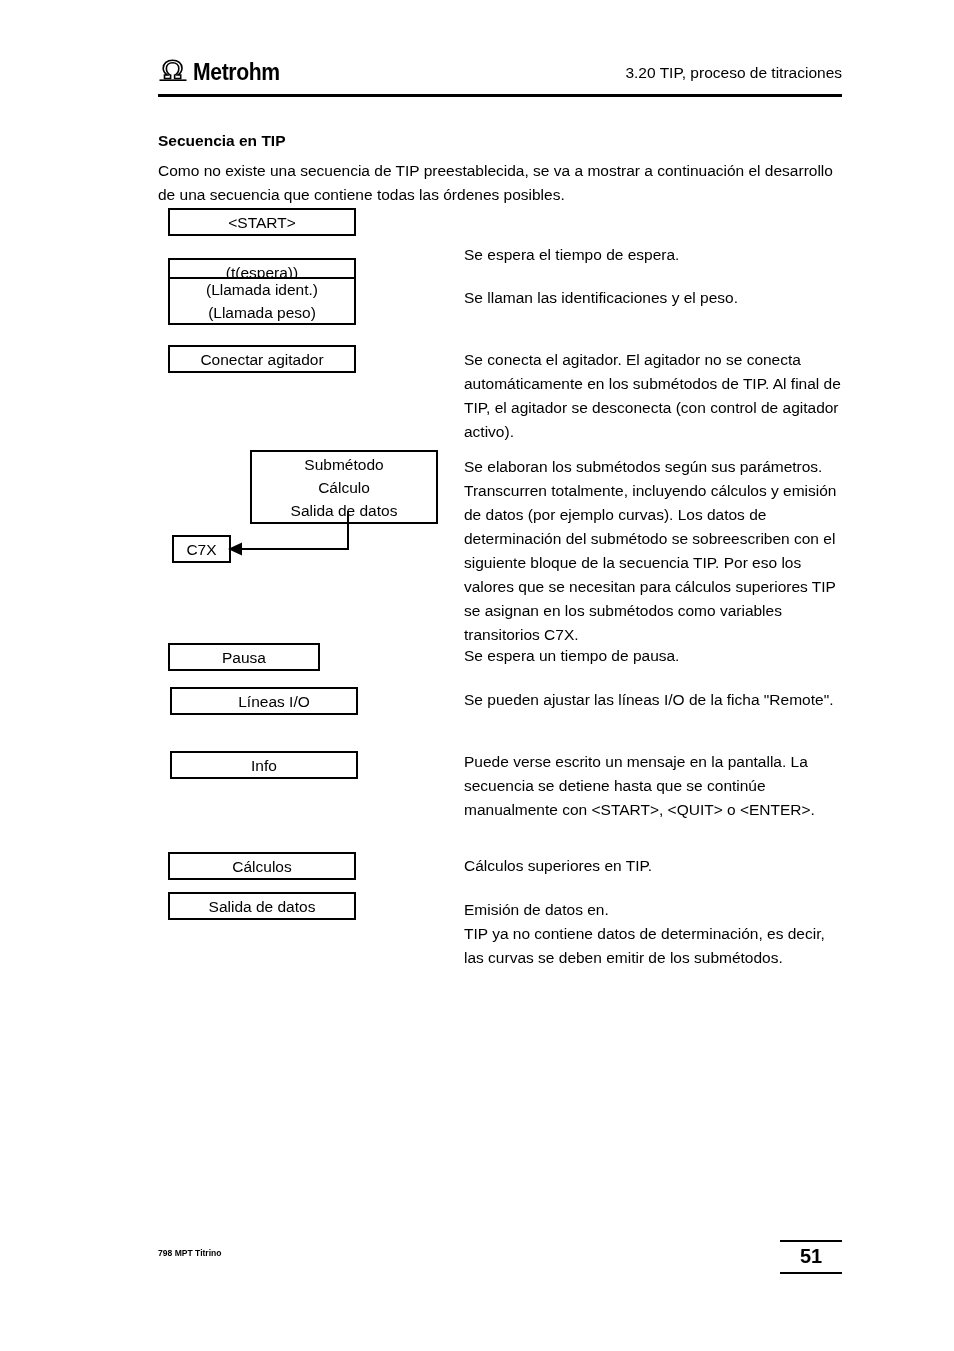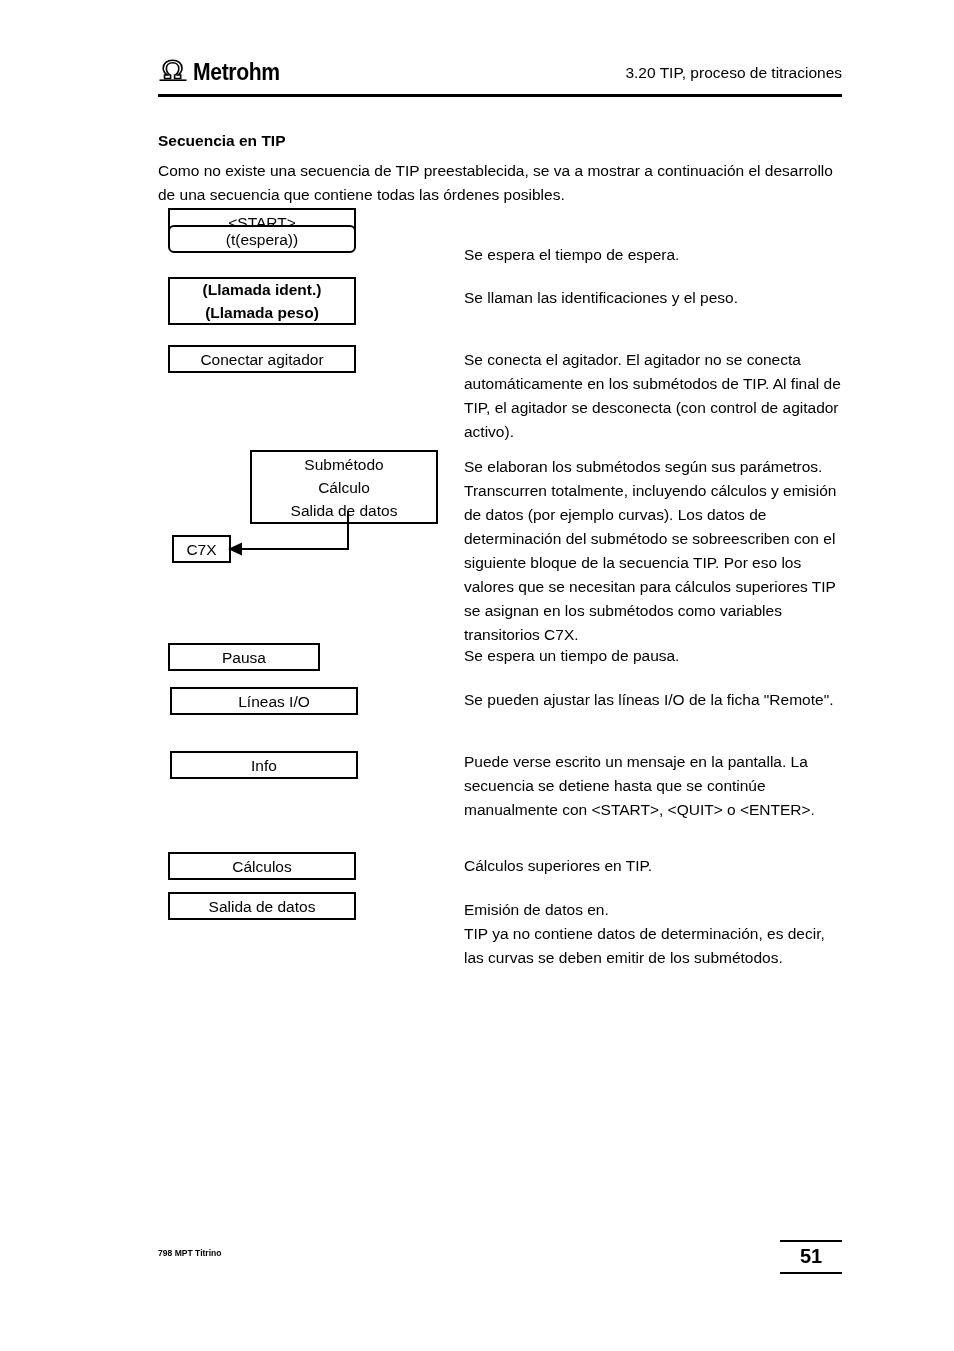--- a/index.html
+++ b/index.html
@@ -152,25 +152,25 @@
 </div>
 <div class="header-rule"></div>
 
 <div class="section-title">Secuencia en TIP</div>
 <div class="intro">Como no existe una secuencia de TIP preestablecida, se va a mostrar a continuación el desarrollo de una secuencia que contiene todas las órdenes posibles.</div>
 
 <div class="fbox" style="left:168px; top:208px; width:188px; height:28px;text-align:center;">
   <span>&lt;START&gt;</span>
 </div>
 
-<div class="fbox" style="left:168px; top:225px; width:188px; height:28px;border-radius:6px;">
+<div class="fbox" style="left:168px; top:258px; width:188px; height:28px;">
   <span>(t(espera))</span>
 </div>
 
-<div class="fbox" style="left:168px; top:277px; width:188px; height:48px;font-weight:bold;">
+<div class="fbox" style="left:168px; top:277px; width:188px; height:48px;">
   <span>(Llamada ident.)</span>
   <span>(Llamada peso)</span>
 </div>
 
 <div class="fbox" style="left:168px; top:345px; width:188px; height:28px;">
   <span>Conectar agitador</span>
 </div>
 
 <div class="fbox" style="left:250px; top:450px; width:188px; height:74px;">
   <span>Submétodo</span>

